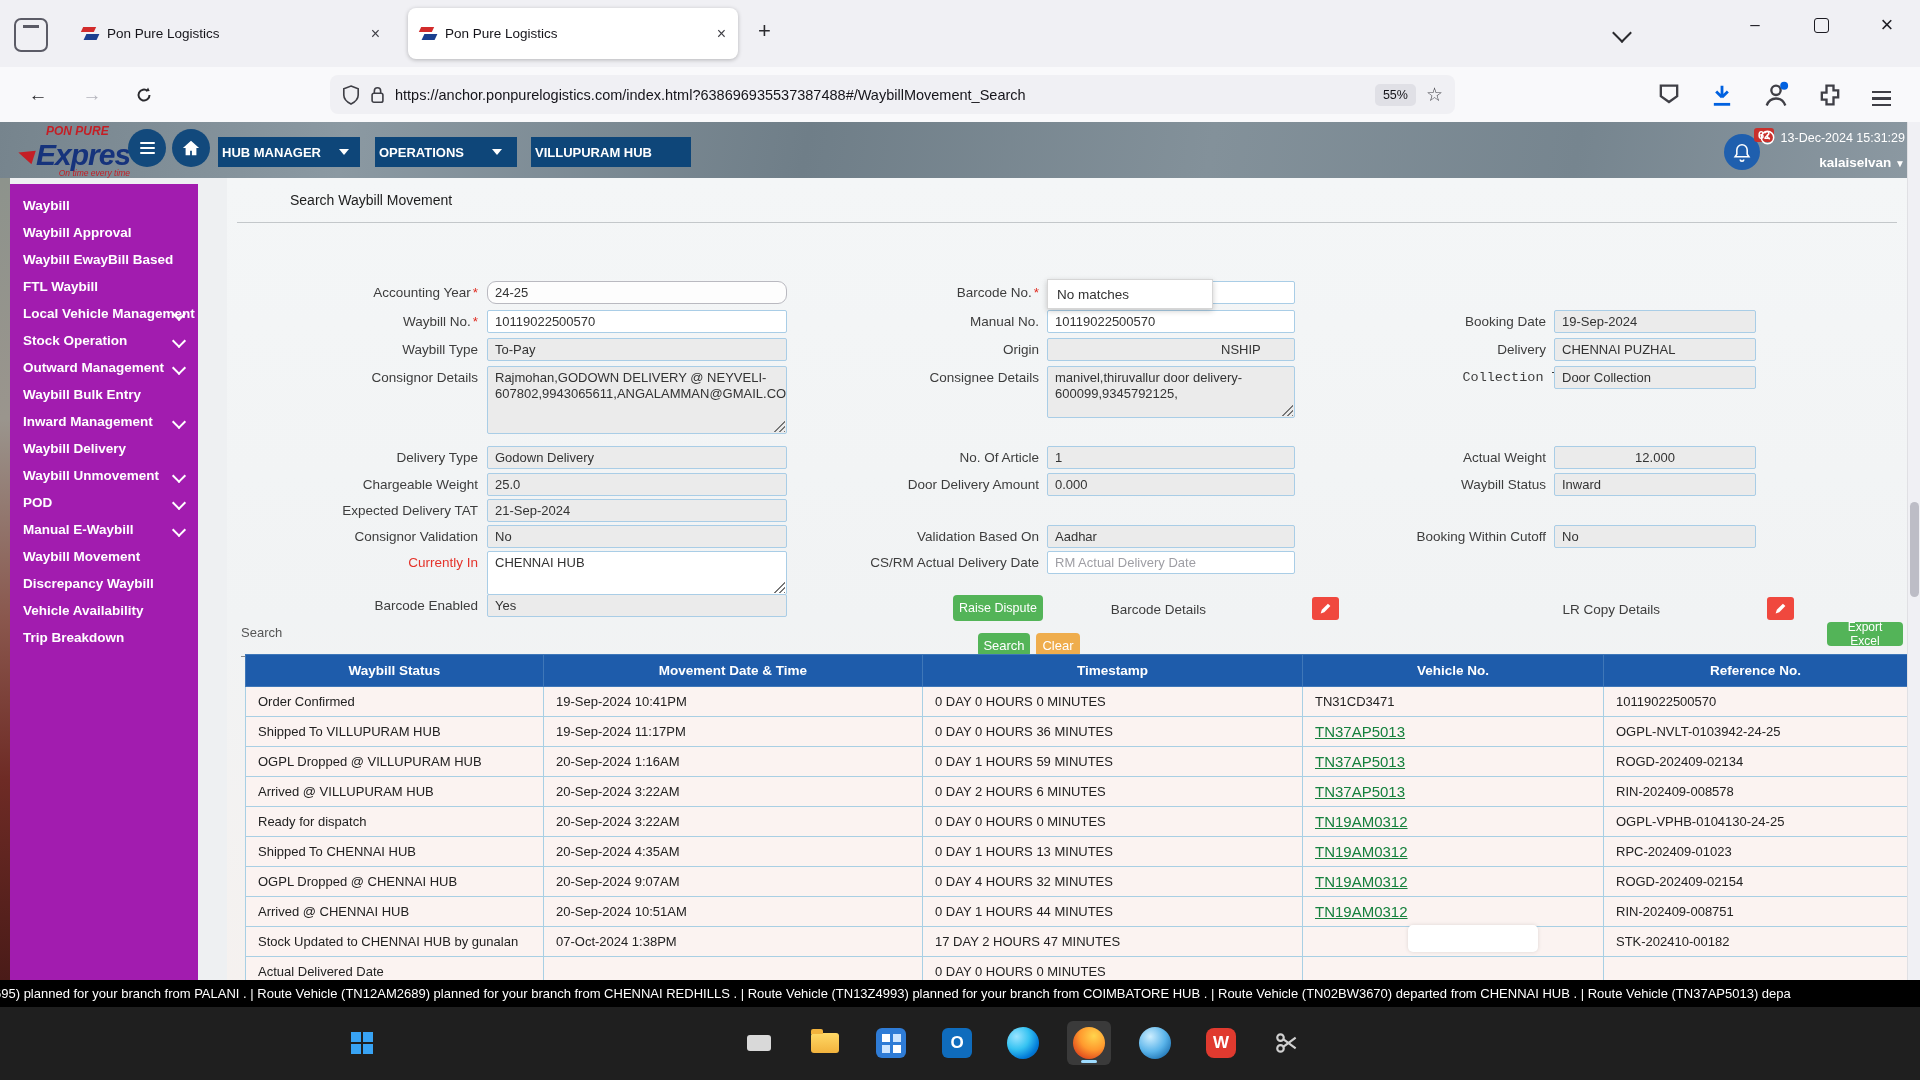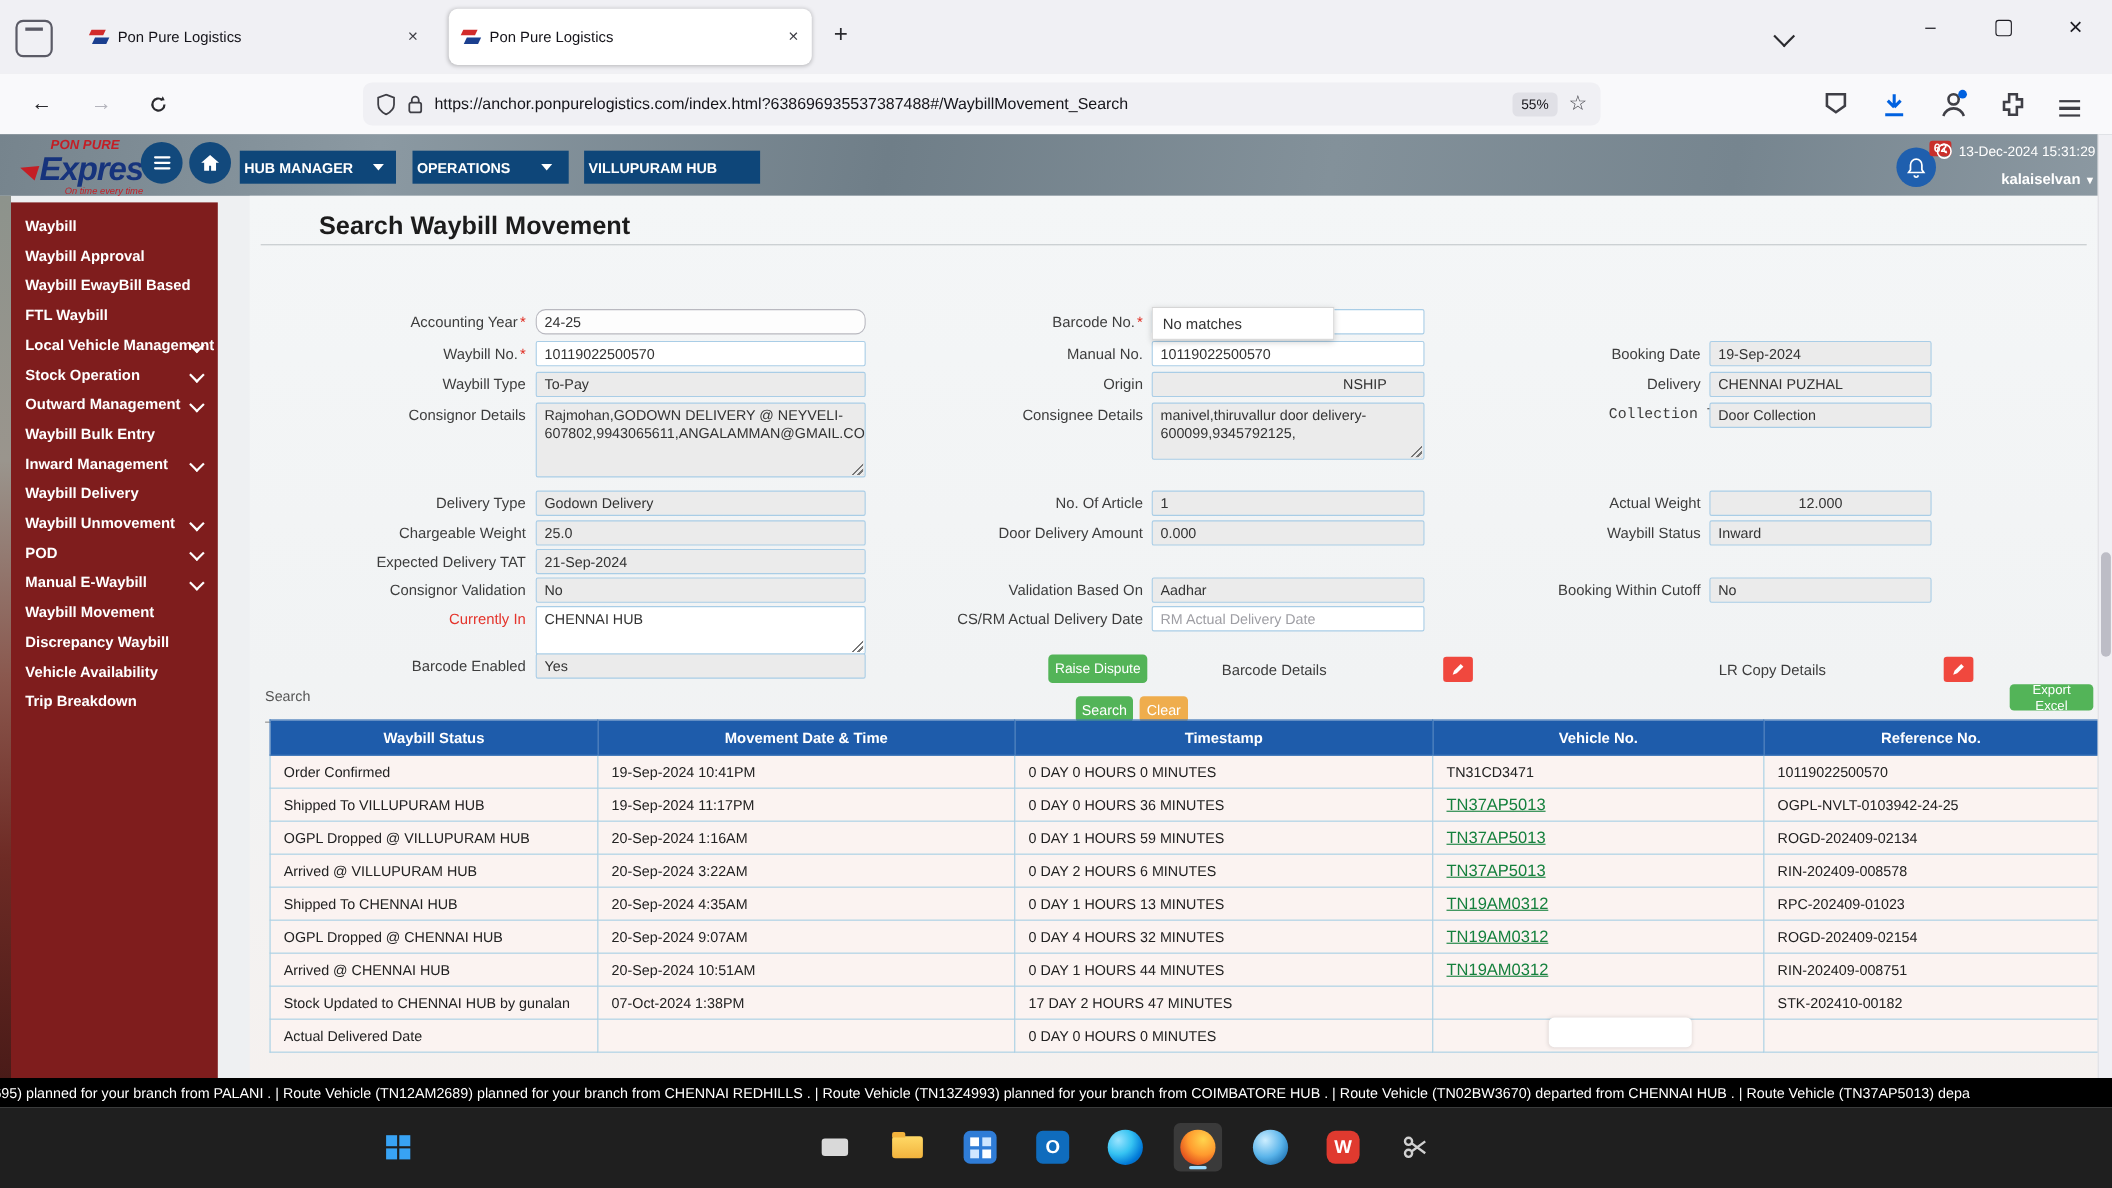--- a/index.html
+++ b/index.html
@@ -29,27 +29,27 @@
   .hdr-circle{position:absolute;top:7px;width:38px;height:38px;border-radius:50%;background:#12497c;display:flex;align-items:center;justify-content:center;}
   .hdr-box{position:absolute;top:15px;height:30px;background:#0e4679;color:#fff;font-weight:bold;font-size:13px;display:flex;align-items:center;padding:0 4px;box-sizing:border-box;}
   .caret{width:0;height:0;border-left:5px solid transparent;border-right:5px solid transparent;border-top:6px solid #fff;margin-left:auto;}
   .bars span{display:block;width:15px;height:2.4px;background:#fff;margin:2.6px 0;border-radius:2px;}
   #hdr-datetime{position:absolute;right:15px;top:8px;color:#fff;font-size:12.5px;display:flex;align-items:center;gap:6px;}
   #hdr-user{position:absolute;right:15px;top:33px;color:#fff;font-size:13.5px;font-weight:bold;}
   #bellwrap{position:absolute;right:160px;top:12px;}
   #bellbadge{position:absolute;left:30px;top:-6px;background:#c9302c;color:#fff;font-size:11px;font-weight:bold;border-radius:3px;padding:1px 4px;}
   
   #leftstrip{position:absolute;left:0;top:178px;width:10px;height:802px;background:linear-gradient(#8d938c 0%,#9a958d 30%,#8a574d 55%,#6e2b25 75%,#4a1b18 100%);}
-  #sidebar{position:absolute;left:10px;top:184px;width:188px;height:796px;background:#7f1d1d;}
+  #sidebar{position:absolute;left:10px;top:184px;width:188px;height:796px;background:#a21caf;}
   .sbitem{position:relative;height:27px;line-height:27px;color:#fff;font-size:13.5px;font-weight:bold;padding-left:13px;}
   .sbchev{position:absolute;right:14px;top:9px;width:8px;height:8px;border-right:2px solid #fff;border-bottom:2px solid #fff;transform:rotate(45deg);}
   
   #main{position:absolute;left:227px;top:178px;width:1680px;height:802px;
     background:linear-gradient(180deg,#f4f6f7 0%,#f1f3f4 55%,#f5f1ef 100%);}
-  #pagetitle{position:absolute;left:63px;top:14px;font-size:23px;font-weight:bold;color:#1c1c1c;}
+  #pagetitle{position:absolute;left:63px;top:14px;font-size:14px;font-weight:normal;color:#1c1c1c;}
   #titleline{position:absolute;left:10px;top:44px;width:1660px;height:1px;background:#c3c7ca;}
   .lbl{position:absolute;width:290px;height:23px;line-height:23px;font-size:13.5px;color:#3d3d3d;text-align:right;}
   .lbl .req{color:#e02b20;margin-left:2px;}
   .lbl.red{color:#e4332b;}
   .inp{position:absolute;height:23px;box-sizing:border-box;border:1px solid #a9cde6;background:#fff;font-size:13px;color:#333;padding:0 7px;border-radius:2px;font-family:inherit;}
   .inp.dis{background:#ebebeb;}
   .inp.round{border-radius:9px;background:#fdfdfd;border-color:#b9b9c0;}
   .inp::placeholder{color:#9e9ea4;}
   .ta{position:absolute;box-sizing:border-box;border:1px solid #a9cde6;background:#ebebeb;font-size:13px;color:#333;padding:3px 7px;line-height:16px;overflow:hidden;border-radius:2px;}
   .ta.white{background:#fff;}
@@ -350,20 +350,27 @@
             <td>ROGD-202409-02134</td>
       </tr>
       <tr>
         <td>Arrived @ VILLUPURAM HUB</td>
             <td>20-Sep-2024 3:22AM</td>
             <td>0 DAY 2 HOURS 6 MINUTES</td>
             <td class="link"><span>TN37AP5013</span></td>
             <td>RIN-202409-008578</td>
       </tr>
       <tr>
+        <td>Ready for dispatch</td>
+            <td>20-Sep-2024 3:22AM</td>
+            <td>0 DAY 0 HOURS 0 MINUTES</td>
+            <td class="link"><span>TN19AM0312</span></td>
+            <td>OGPL-VPHB-0104130-24-25</td>
+      </tr>
+      <tr>
         <td>Shipped To CHENNAI HUB</td>
             <td>20-Sep-2024 4:35AM</td>
             <td>0 DAY 1 HOURS 13 MINUTES</td>
             <td class="link"><span>TN19AM0312</span></td>
             <td>RPC-202409-01023</td>
       </tr>
       <tr>
         <td>OGPL Dropped @ CHENNAI HUB</td>
             <td>20-Sep-2024 9:07AM</td>
             <td>0 DAY 4 HOURS 32 MINUTES</td>

